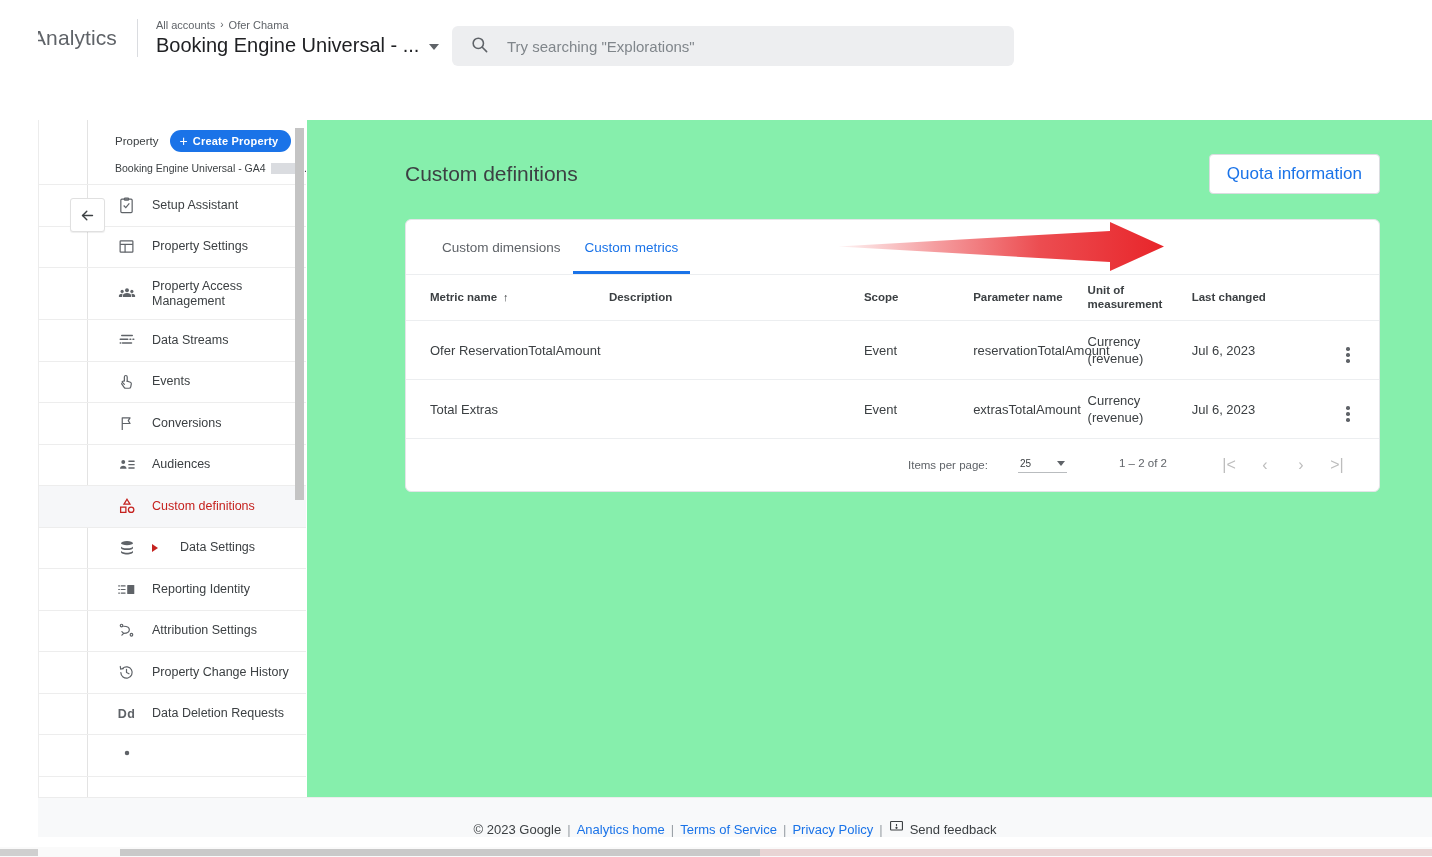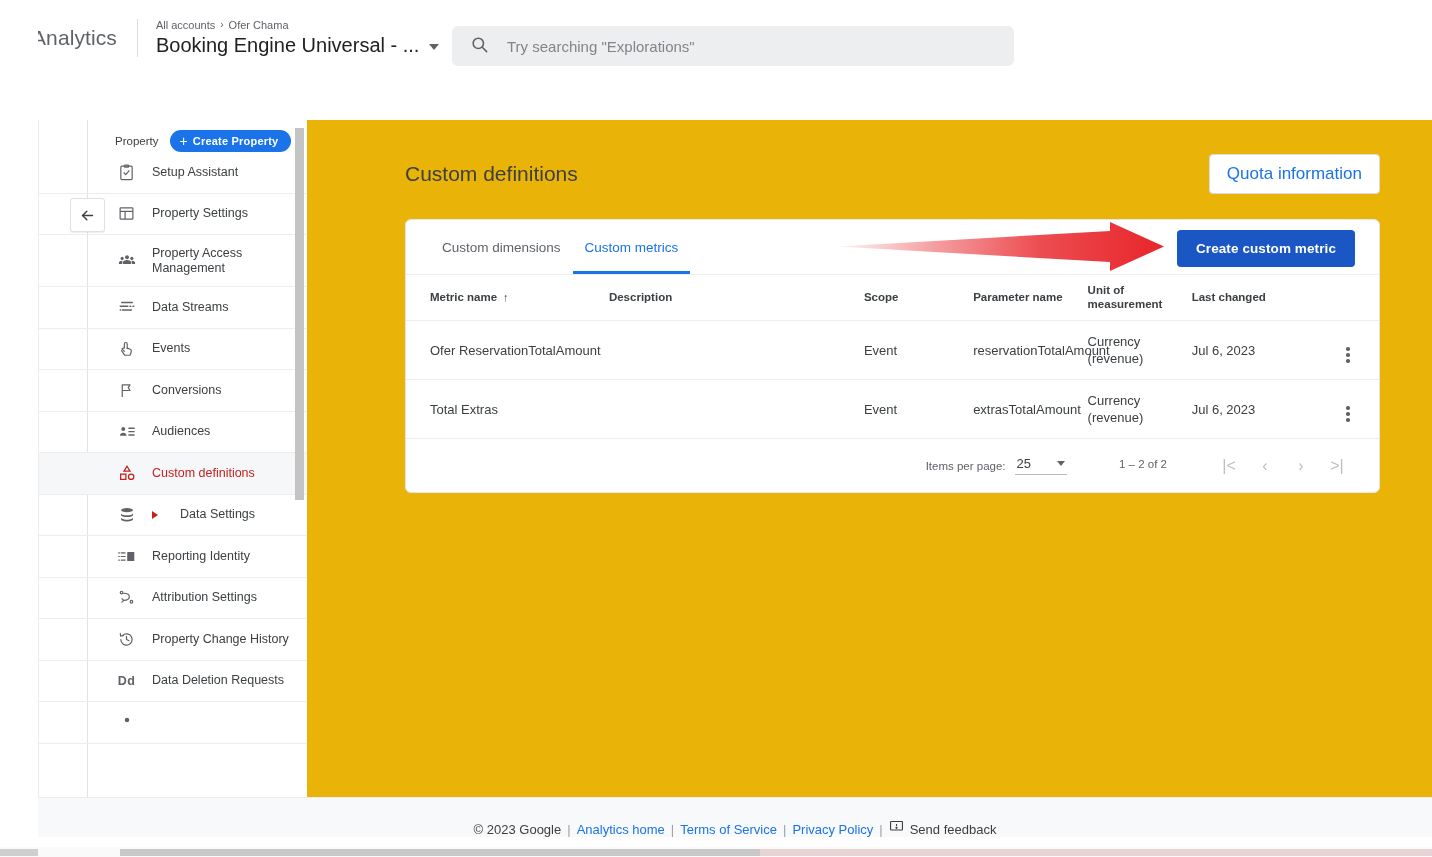--- a/index.html
+++ b/index.html
@@ -50,21 +50,21 @@
   }
   .atab.sel { color: #3c7fe8; }
   .atab.sel::after {
     content: ""; position: absolute; left: 14px; right: 14px; bottom: 0;
     height: 3px; background: #f5a623; border-radius: 2px 2px 0 0;
   }
 
   
   .bodywrap {
     position: absolute; left: 38px; top: 120px; width: 1394px; height: 677px;
-    background: #eab308; border-left: 1px solid #ececec;
+    background: #86efac; border-left: 1px solid #ececec;
   }
 
   
   .sidebar {
     position: absolute; left: 0; top: 0; width: 268px; height: 677px;
     background: #fff; overflow: hidden; border-right: 1px solid #fff;
   }
   .sb-inner { position: absolute; left: 0; top: 0; width: 268px; }
   .prop-head {
     display: flex; align-items: center; gap: 12px; padding: 10px 0 0 76px;
@@ -170,21 +170,21 @@
   .kebab { display: inline-flex; flex-direction: column; gap: 2.5px; align-items: center; cursor: pointer; }
   .kebab i { width: 3.5px; height: 3.5px; border-radius: 50%; background: #5f6368; display: block; }
 
   .pager {
     display: flex; align-items: center; justify-content: flex-end; gap: 0;
     padding: 17px 24px 17px 0; font-size: 11.5px; color: #5f6368;
   }
   .ipp-label { margin-right: 9px; }
   .ipp-select {
     display: inline-flex; align-items: center; gap: 26px; border-bottom: 1px solid #b9bcbf;
-    padding: 0 2px 3px 2px; font-size: 13px; color: #3c4043; cursor: pointer;
+    padding: 0 2px 3px 2px; font-size: 10px; color: #3c4043; cursor: pointer; margin-left: 21px;
   }
   .ipp-caret {
     width: 0; height: 0; border-left: 4.5px solid transparent;
     border-right: 4.5px solid transparent; border-top: 5px solid #5f6368;
   }
   .range { margin: 0 44px 4px 52px; }
   .pg-btn { width: 36px; text-align: center; color: #bdbdbd; font-size: 16px; cursor: pointer; }
 
   
   .footer {
@@ -245,20 +245,25 @@
       <div class="sb-inner">
 
         <div class="prop-head">
           <span class="prop-label">Property</span>
           <span class="btn-create-prop">
             <span class="plus-ico">+</span>
             <span>Create Property</span>
           </span>
         </div>
 
+        <div class="prop-sub">
+          <span>Booking Engine Universal - GA4</span>
+          <span class="redacted"></span>
+          <span>.</span>
+        </div>
 
         <div class="sb-item">
           <span class="sb-ico">
             <svg width="17" height="17" viewBox="0 0 24 24" fill="none" stroke="#5f6368" stroke-width="1.7">
               <rect x="4" y="3" width="16" height="19" rx="1.5"></rect>
                 <rect x="9" y="1.5" width="6" height="3" rx="1"></rect>
               <polyline points="8,12 11,15 16,9"></polyline>
             </svg>
           </span>
           <span class="sb-label">Setup Assistant</span>
@@ -428,21 +433,20 @@
       <div class="main-head">
         <div class="page-title">Custom definitions</div>
         <div class="btn-quota">Quota information</div>
       </div>
 
       <div class="card">
 
         <div class="tabrow">
           <div class="ctab">Custom dimensions</div>
           <div class="ctab sel">Custom metrics</div>
-          <div class="btn-create-metric">Create custom metric</div>
         </div>
 
         <table class="defs">
           <thead>
             <tr>
               <th class="c-name">
                 <span>Metric name</span><span class="sortarrow">↑</span>
               </th>
               <th class="c-desc">Description</th>
               <th class="c-scope">Scope</th>

